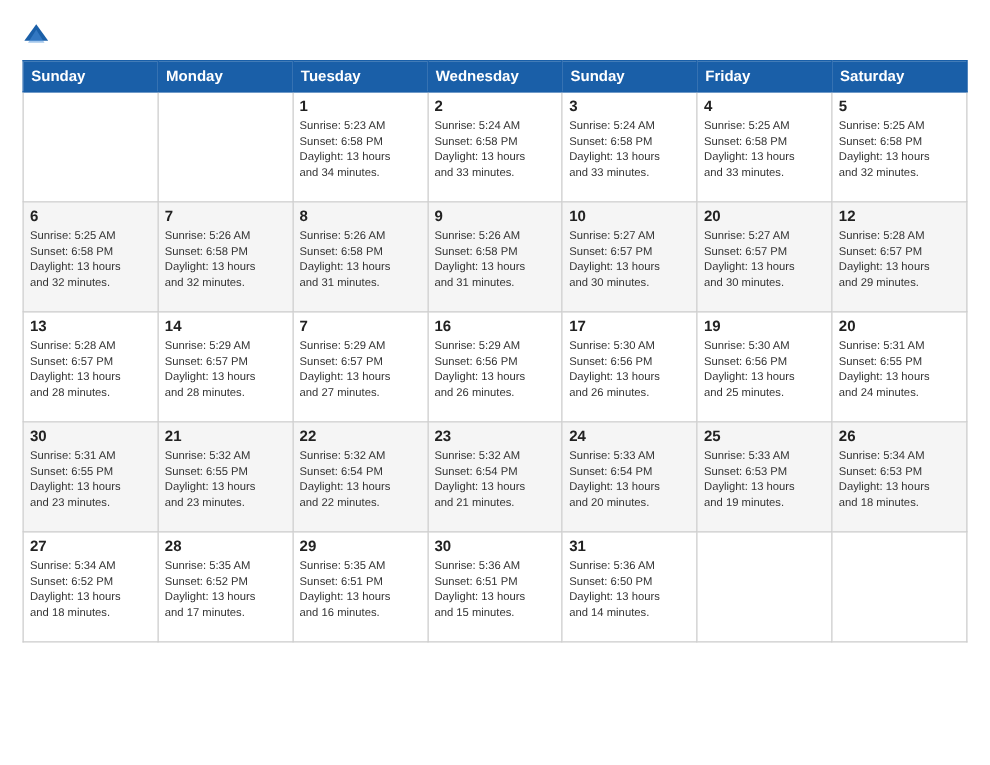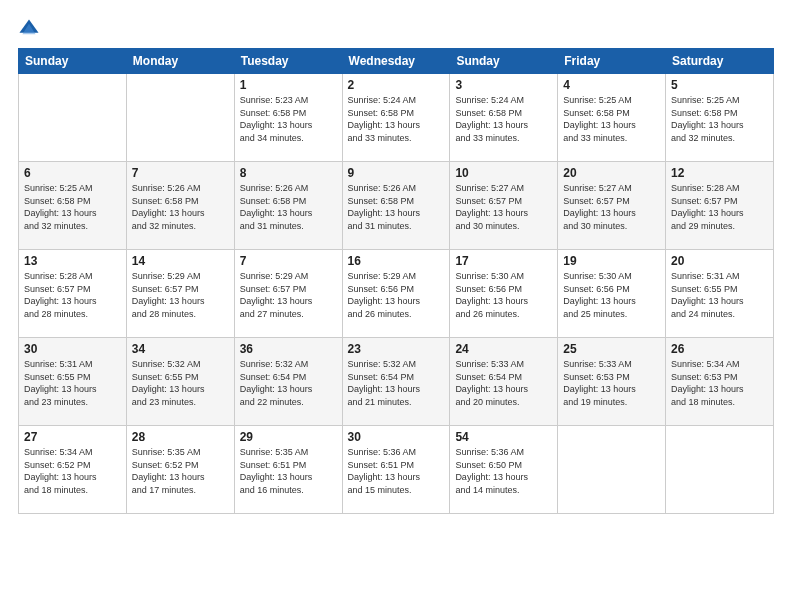--- a/index.html
+++ b/index.html
@@ -281,28 +281,28 @@
         </tr>
         <tr>
           <td>
             <span class="day-num">30</span>
             <div class="cell-info" style="white-space: pre-line;">Sunrise: 5:31 AM
 Sunset: 6:55 PM
 Daylight: 13 hours
 and 23 minutes.</div>
           </td>
           <td>
-            <span class="day-num">34</span>
+            <span class="day-num">21</span>
             <div class="cell-info" style="white-space: pre-line;">Sunrise: 5:32 AM
 Sunset: 6:55 PM
 Daylight: 13 hours
 and 23 minutes.</div>
           </td>
           <td>
-            <span class="day-num">36</span>
+            <span class="day-num">22</span>
             <div class="cell-info" style="white-space: pre-line;">Sunrise: 5:32 AM
 Sunset: 6:54 PM
 Daylight: 13 hours
 and 22 minutes.</div>
           </td>
           <td>
             <span class="day-num">23</span>
             <div class="cell-info" style="white-space: pre-line;">Sunrise: 5:32 AM
 Sunset: 6:54 PM
 Daylight: 13 hours
@@ -353,21 +353,21 @@
 and 16 minutes.</div>
           </td>
           <td>
             <span class="day-num">30</span>
             <div class="cell-info" style="white-space: pre-line;">Sunrise: 5:36 AM
 Sunset: 6:51 PM
 Daylight: 13 hours
 and 15 minutes.</div>
           </td>
           <td>
-            <span class="day-num">54</span>
+            <span class="day-num">31</span>
             <div class="cell-info" style="white-space: pre-line;">Sunrise: 5:36 AM
 Sunset: 6:50 PM
 Daylight: 13 hours
 and 14 minutes.</div>
           </td>
           <td class="empty-cell"></td>
           <td class="empty-cell"></td>
         </tr>
       </tbody>
   </table>

